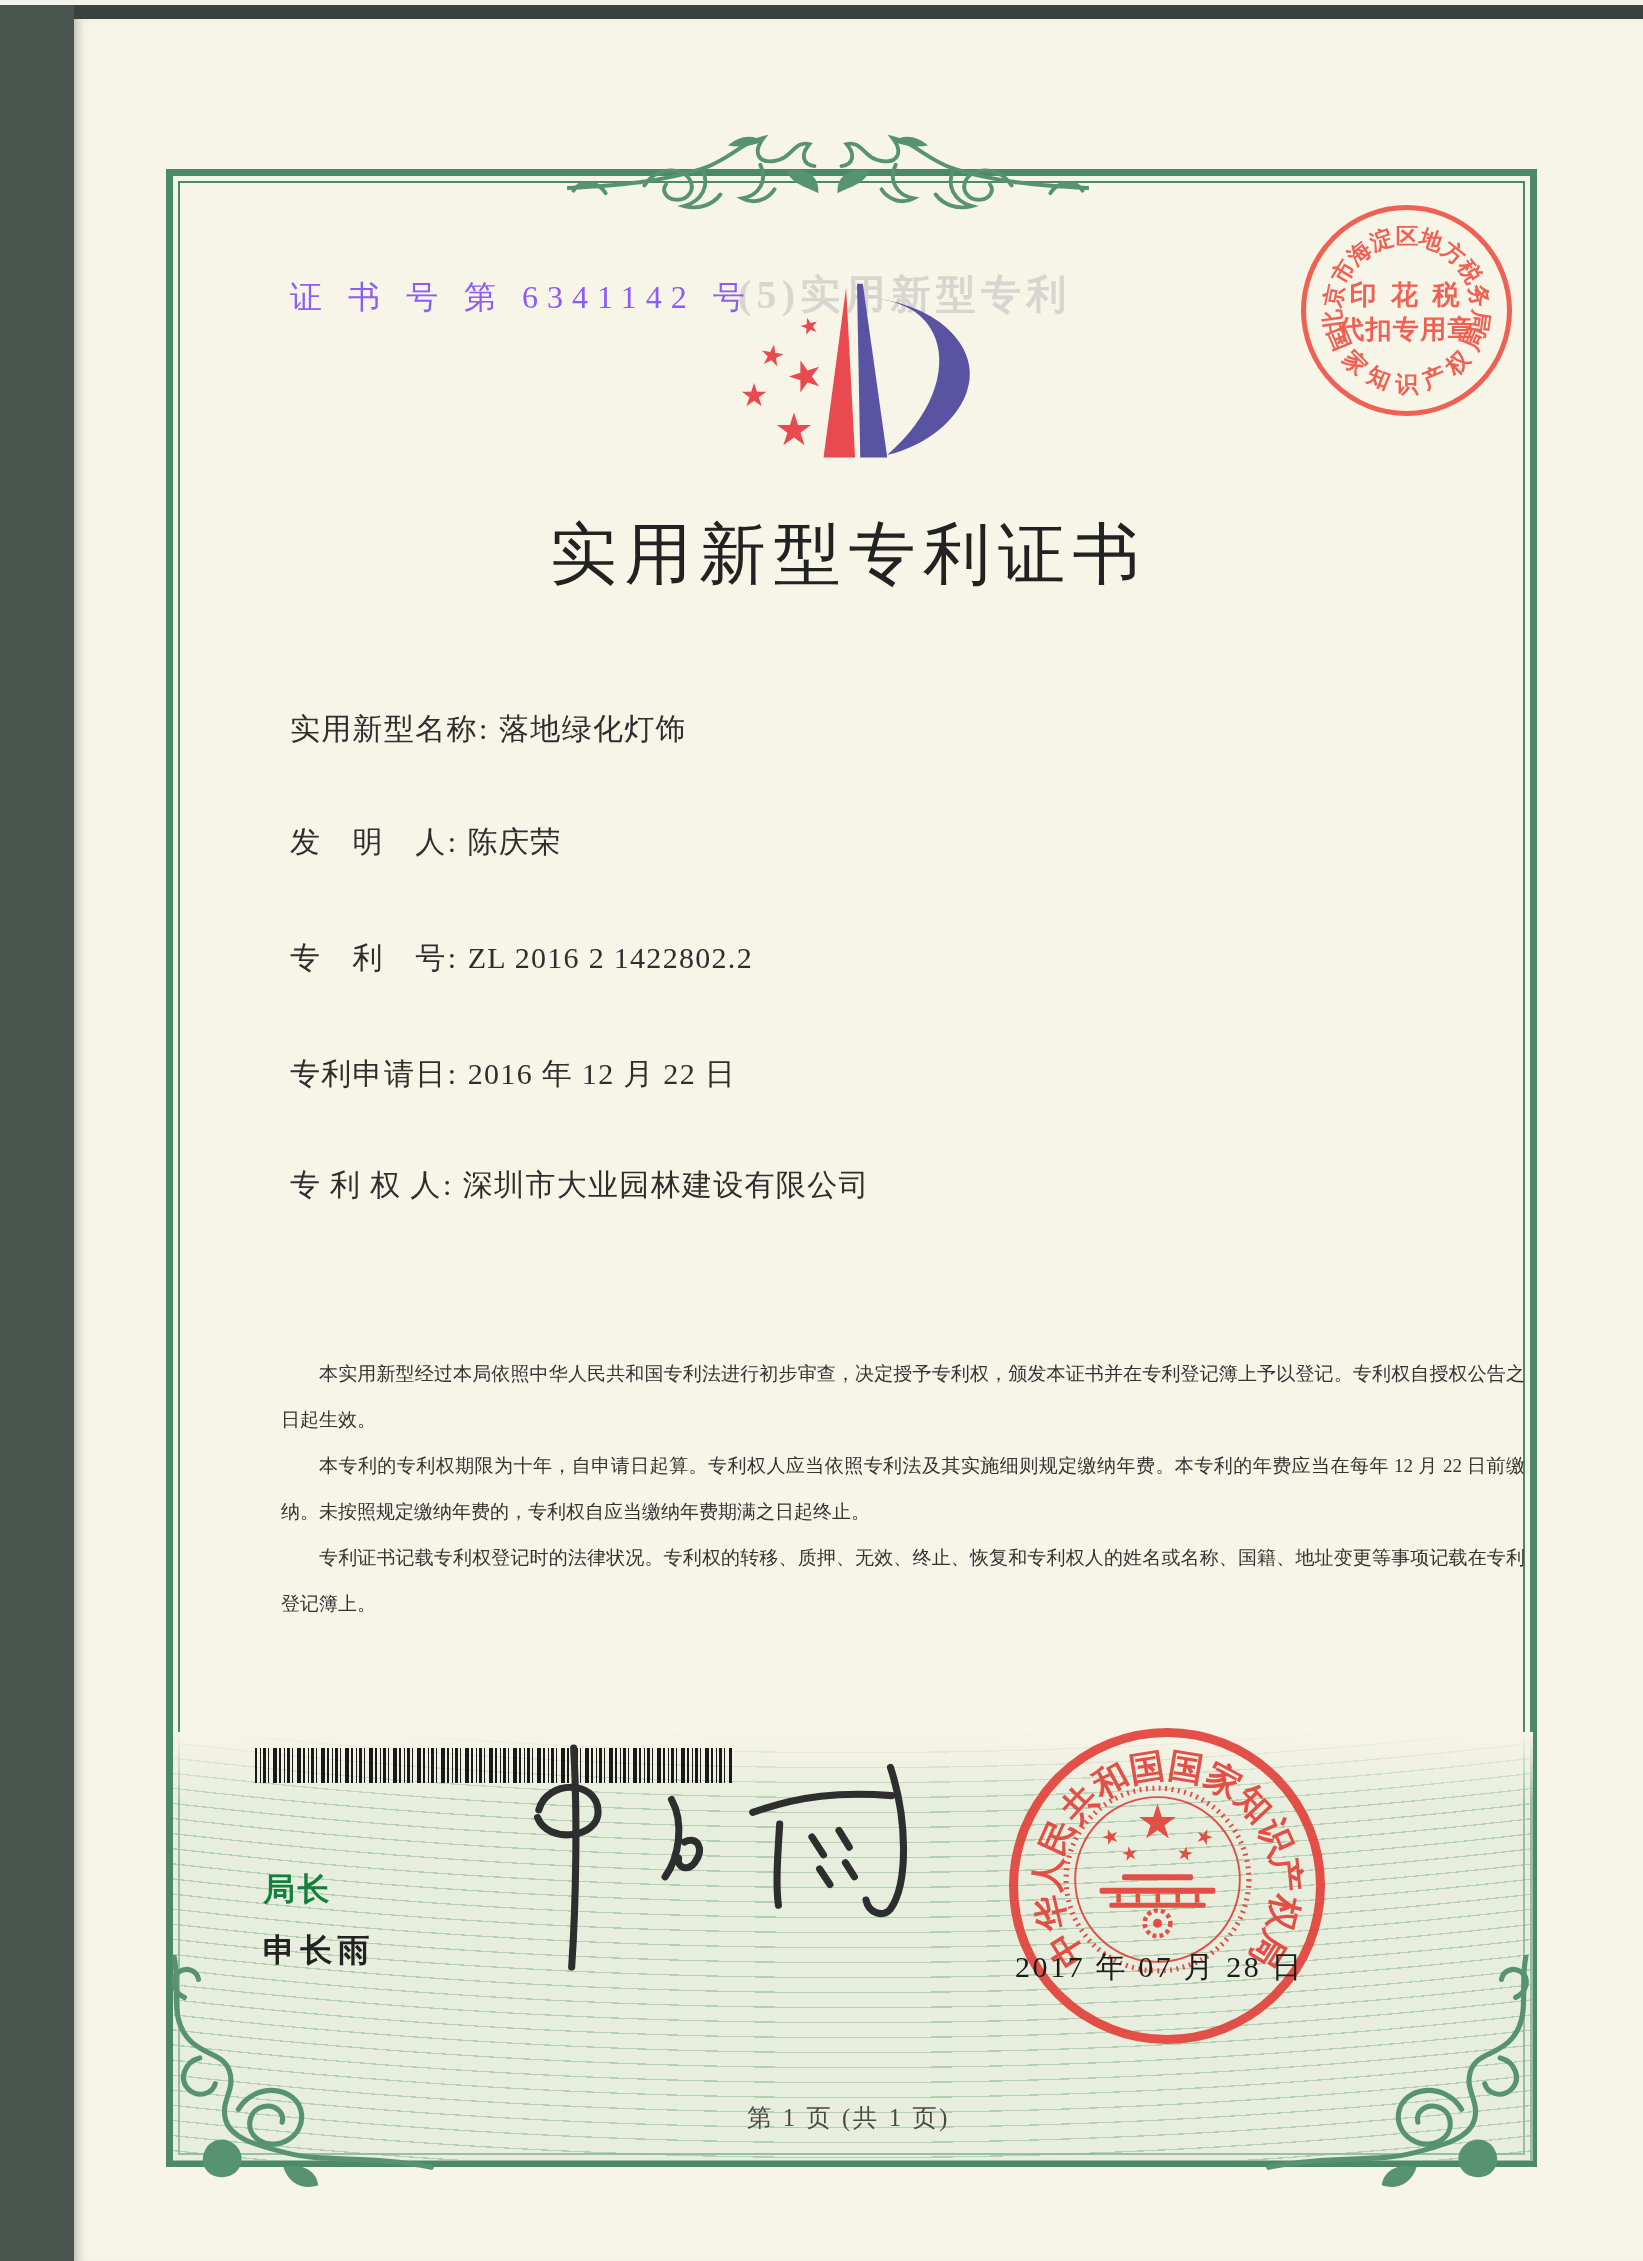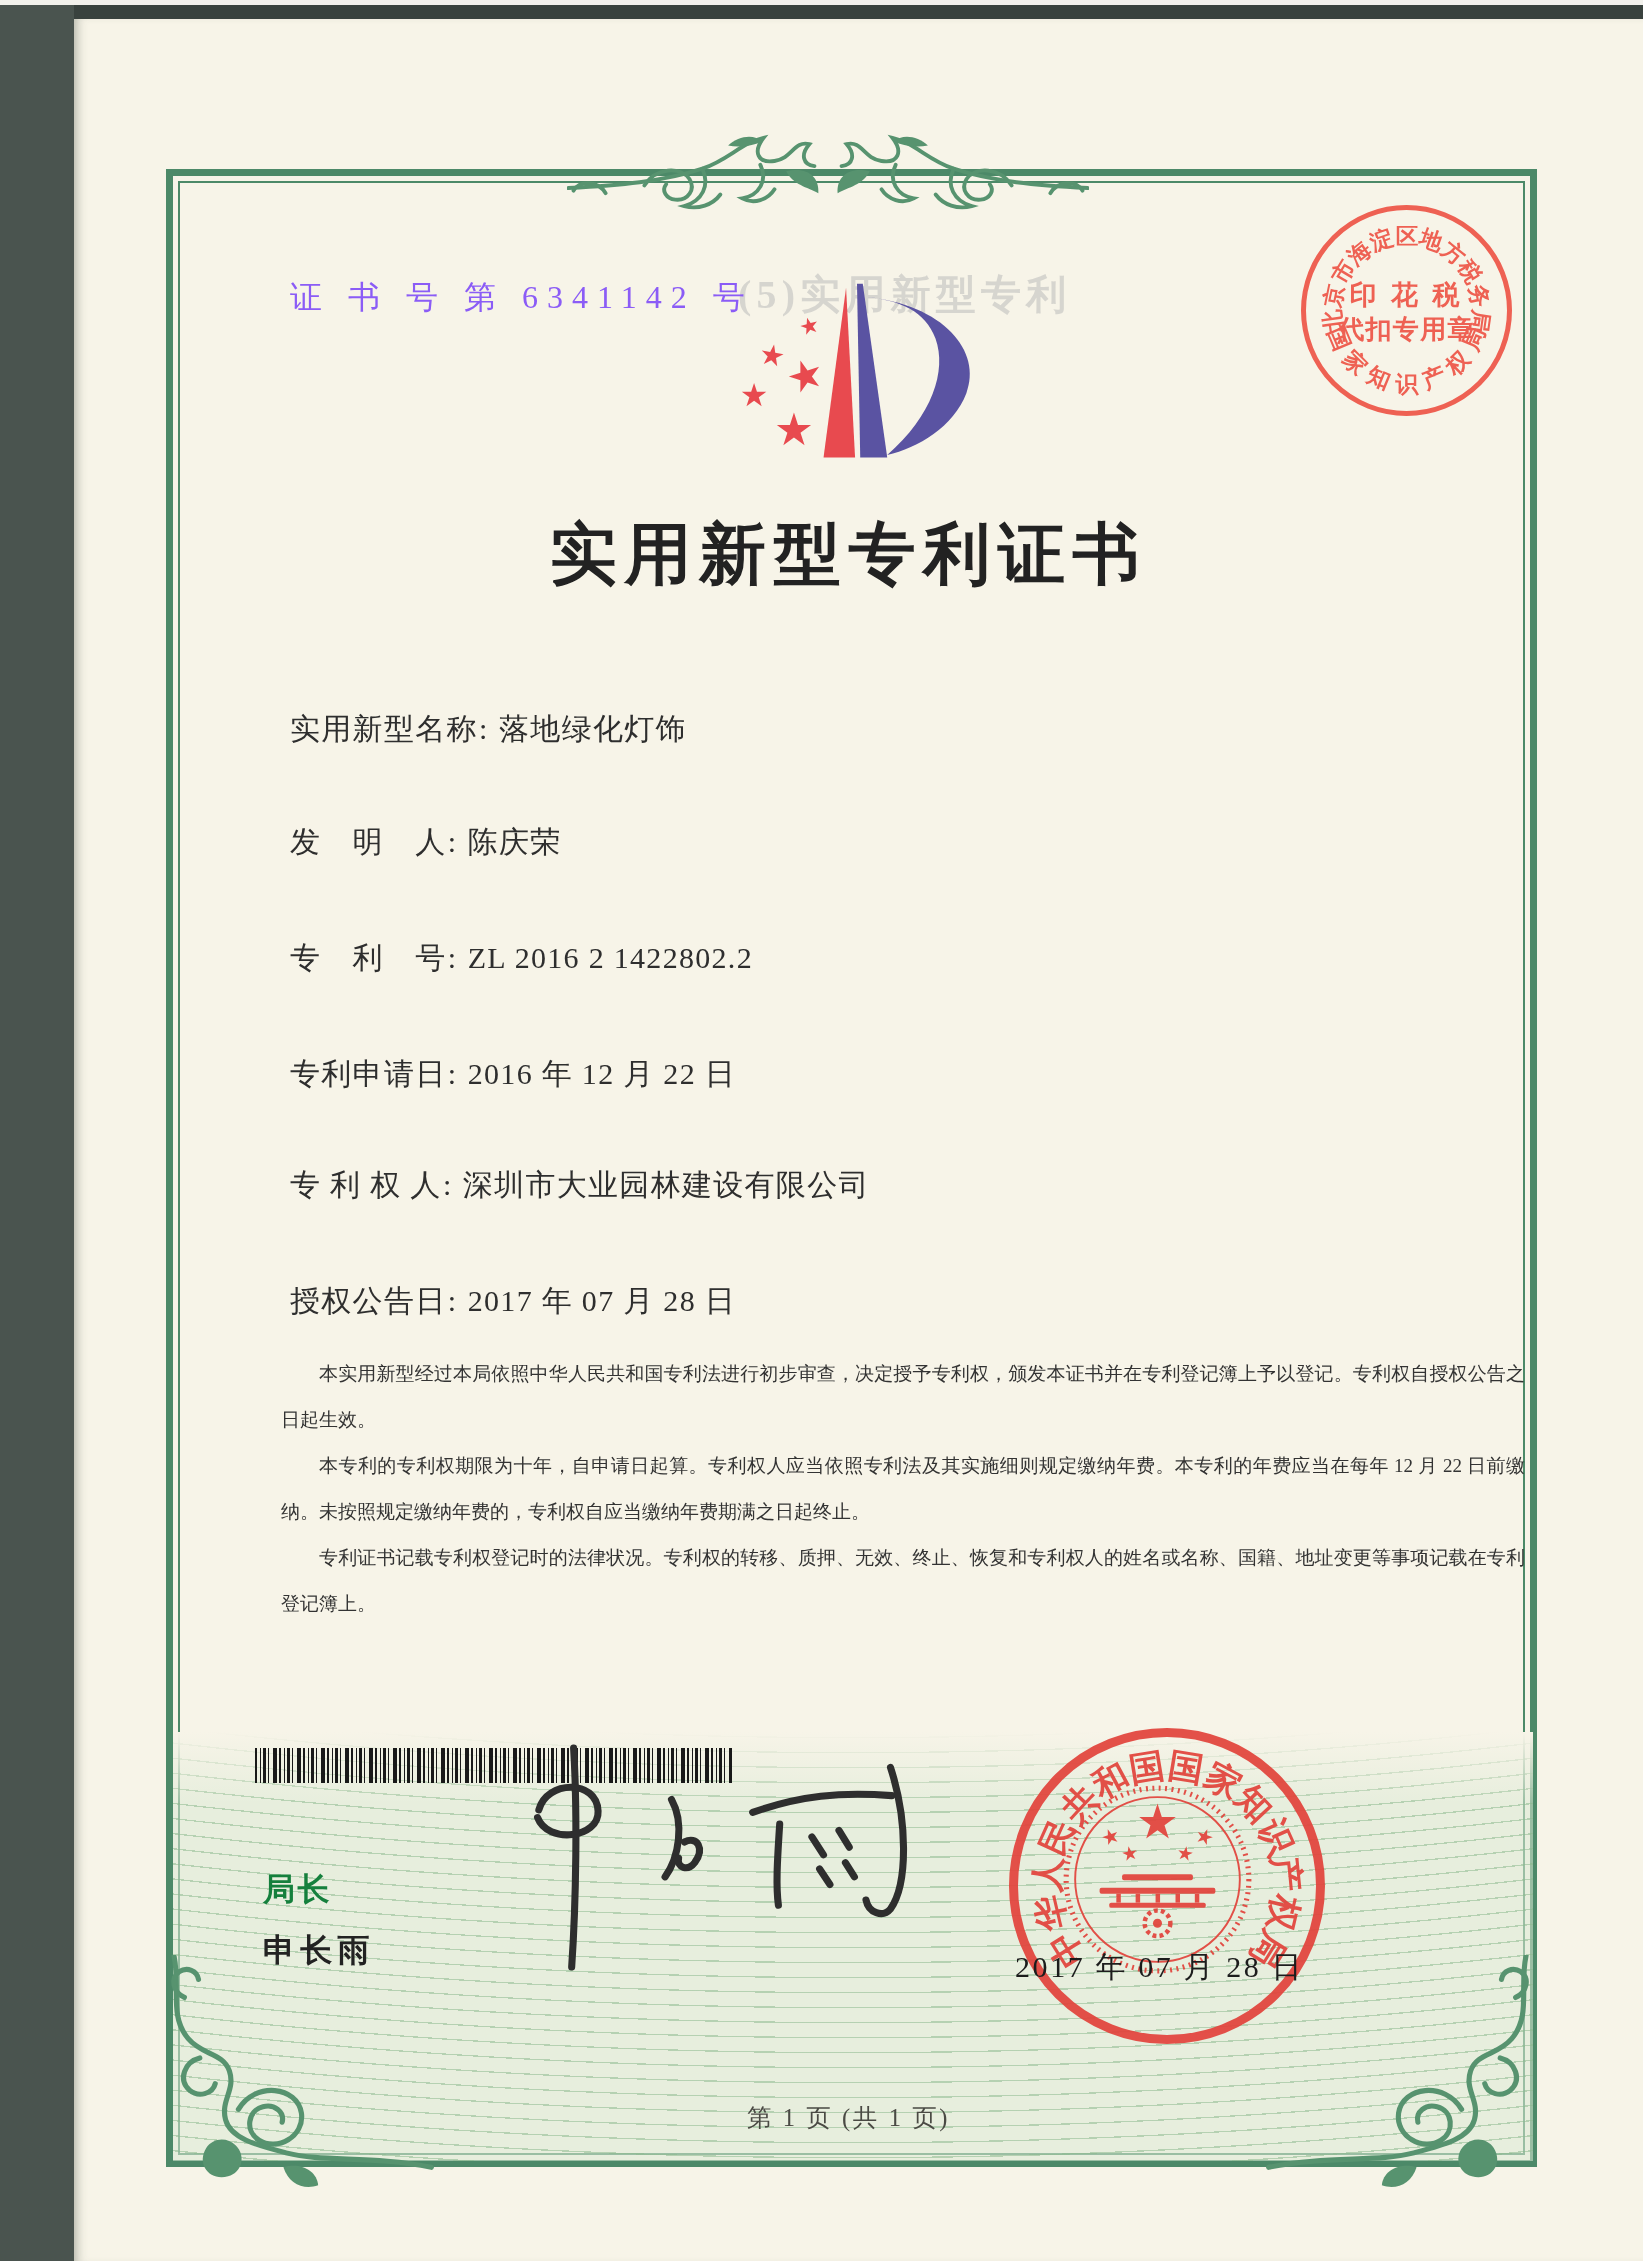--- a/index.html
+++ b/index.html
@@ -15,21 +15,21 @@
   
   .watermark{position:absolute;left:173px;top:1732px;width:1360px;height:429px;z-index:1;
     background-color:rgba(219,233,212,.55);
     background-image:repeating-radial-gradient(circle at 50% -5800px, rgba(140,185,142,.55) 0 1.3px, rgba(0,0,0,0) 1.3px 15px);}
   .watermark::before{content:"";position:absolute;left:0;top:0;right:0;height:71px;
     background:linear-gradient(#f7f4e8, rgba(247,244,232,0));}
   
   .cert-no{position:absolute;left:290px;top:276px;font-size:32px;letter-spacing:9px;color:#8b5cf6;z-index:3;white-space:nowrap;}
   .ghost-title{position:absolute;left:738px;top:267px;font-size:40px;font-weight:600;letter-spacing:5.2px;
     color:rgba(100,106,118,.22);z-index:2;white-space:nowrap;}
-  .main-title{position:absolute;left:166px;top:509px;width:1365px;text-align:center;font-size:67px;font-weight:700;
+  .main-title{position:absolute;left:166px;top:509px;width:1365px;text-align:center;font-size:67px;font-weight:400;
     letter-spacing:7.7px;color:#222;z-index:3;white-space:nowrap;}
   .field{position:absolute;left:290px;font-size:30px;color:#2e2e2e;letter-spacing:1.3px;white-space:nowrap;z-index:3;}
   .field .lbl::after{content:":";margin:0 10.3px 0 1.3px;}
   .paras{position:absolute;left:281px;top:1351px;width:1244px;font-size:19px;line-height:46px;color:#333;
     text-align:justify;z-index:3;}
   .paras p{margin:0;text-indent:2em;}
   .barcode{position:absolute;left:255px;top:1748px;width:477px;height:35px;z-index:3;
     background:repeating-linear-gradient(90deg,#191919 0 1.9px,rgba(0,0,0,0) 1.9px 4.5px,#191919 4.5px 5.8px,rgba(0,0,0,0) 5.8px 7.7px,#191919 7.7px 11px,rgba(0,0,0,0) 11px 13px,#191919 13px 14px,rgba(0,0,0,0) 14px 18px,#191919 18px 22px,rgba(0,0,0,0) 22px 24px);}
   .chief-title{position:absolute;left:263px;top:1868px;font-size:32px;font-weight:700;color:#15803d;
     font-family:"Liberation Sans","DejaVu Sans",sans-serif;letter-spacing:2.6px;z-index:3;}
@@ -144,23 +144,20 @@
     <span class="lbl">发　明　人</span><span>陈庆荣</span>
   </div>
   <div class="field" style="top:938px">
     <span class="lbl">专　利　号</span><span>ZL 2016 2 1422802.2</span>
   </div>
   <div class="field" style="top:1054px">
     <span class="lbl">专利申请日</span><span>2016 年 12 月 22 日</span>
   </div>
   <div class="field" style="top:1165px">
     <span class="lbl">专 利 权 人</span><span>深圳市大业园林建设有限公司</span>
-  </div>
-  <div class="field" style="top:1281px">
-    <span class="lbl">授权公告日</span><span>2017 年 07 月 28 日</span>
   </div>
 
   <div class="paras">
     <p>本实用新型经过本局依照中华人民共和国专利法进行初步审查，决定授予专利权，颁发本证书并在专利登记簿上予以登记。专利权自授权公告之日起生效。</p>
     <p>本专利的专利权期限为十年，自申请日起算。专利权人应当依照专利法及其实施细则规定缴纳年费。本专利的年费应当在每年 12 月 22 日前缴纳。未按照规定缴纳年费的，专利权自应当缴纳年费期满之日起终止。</p>
     <p>专利证书记载专利权登记时的法律状况。专利权的转移、质押、无效、终止、恢复和专利权人的姓名或名称、国籍、地址变更等事项记载在专利登记簿上。</p>
   </div>
 
   <div class="barcode"></div>
 

